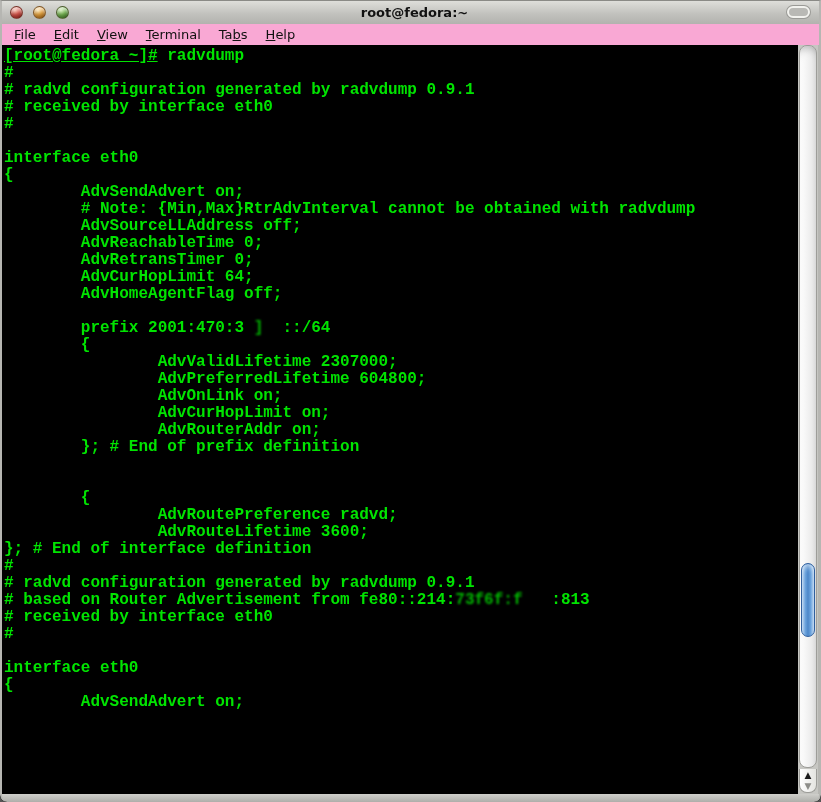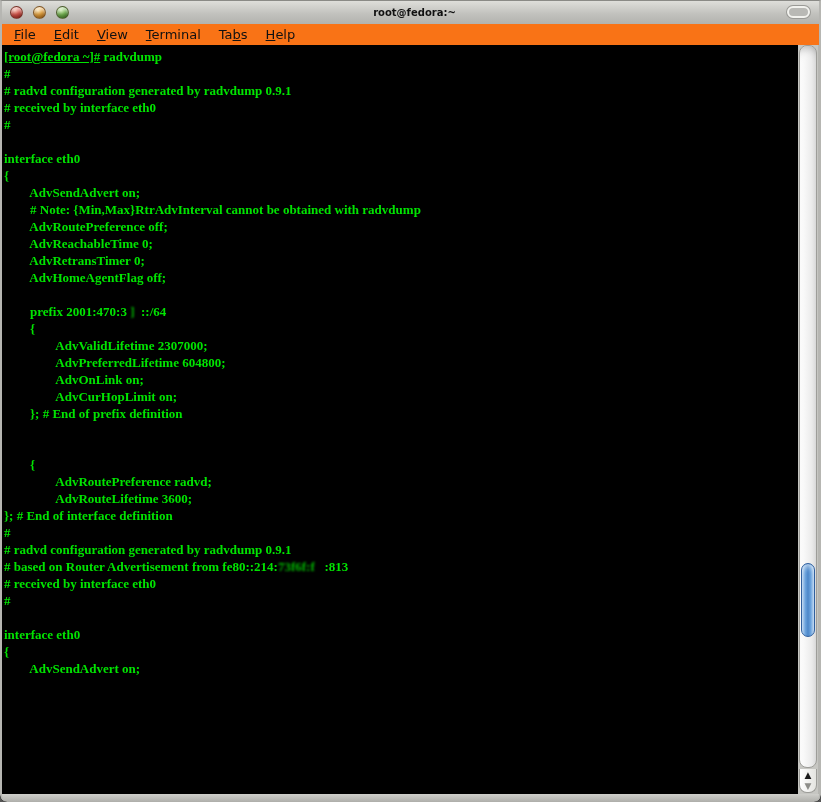--- a/index.html
+++ b/index.html
@@ -22,32 +22,32 @@
     position:relative;
   }
   .lights{display:flex;gap:10px;margin-left:8px;}
   .orb{width:13px;height:13px;border-radius:50%;border:1px solid rgba(60,40,30,.55);
        box-shadow:inset 0 5px 4px -3px rgba(255,255,255,.85), inset 0 -3px 4px rgba(0,0,0,.25);}
   .orb.red{background:radial-gradient(circle at 35% 30%,#f5b9a8,#d9534a 45%,#a32a22 85%);}
   .orb.amber{background:radial-gradient(circle at 35% 30%,#fbe3b0,#e8a33d 45%,#b5711c 85%);}
   .orb.green{background:radial-gradient(circle at 35% 30%,#d2edb5,#77b753 45%,#47802b 85%);}
   #title-text{
     position:absolute;left:8px;right:0;text-align:center;
-    font-weight:bold;font-size:10px;color:#111;pointer-events:none;
+    font-weight:bold;font-size:13px;color:#111;pointer-events:none;
   }
   #shade-btn{
     position:absolute;right:9px;top:5px;width:23px;height:12px;
     border-radius:7px;background:#b9b9b5;
     border:2px solid #f2f2ee;
     box-shadow:0 0 0 1px #9a9a96;
   }
   
   #menubar{
     height:21px;
-    background:#f97316;
+    background:#f9a8d4;
     border-left:2px solid #b6b6b2;
     border-right:2px solid #b6b6b2;
     display:flex;align-items:center;
     font-size:13px;color:#111;
   }
   .menu-item{padding:1px 9px;white-space:nowrap;cursor:default;}
   .menu-item:first-child{margin-left:3px;}
   .menu-item .accel{text-decoration:underline;}
   
   #content{
@@ -55,23 +55,23 @@
     height:749px;
     border-left:2px solid #b6b6b2;
     border-right:3px solid #b6b6b2;
     background:#000;
   }
   #terminal{
     flex:1;
     background:#000;
     overflow:hidden;
     padding:3px 0 0 2px;
-    font-family:Liberation Serif, serif;
+    font-family:Liberation Mono, monospace;
     font-weight:bold;
-    font-size:13px;
+    font-size:16px;
     color:#00e400;
   }
   .tline{height:17px;line-height:17px;white-space:pre;}
   .tline .u{text-decoration:underline;}
   .tline .r{filter:blur(1.1px);opacity:.8;}
   
   #scrollbar{
     width:20px;background:#c6c6c2;
     display:flex;flex-direction:column;
     position:relative;
@@ -138,31 +138,33 @@
         <div class="tline"><span class="u">[root@fedora ~]#</span><span> radvdump</span></div>
         <div class="tline"><span>#</span></div>
         <div class="tline"><span># radvd configuration generated by radvdump 0.9.1</span></div>
         <div class="tline"><span># received by interface eth0</span></div>
         <div class="tline"><span>#</span></div>
         <div class="tline"><span></span></div>
         <div class="tline"><span>interface eth0</span></div>
         <div class="tline"><span>{</span></div>
         <div class="tline"><span>        AdvSendAdvert on;</span></div>
         <div class="tline"><span>        # Note: {Min,Max}RtrAdvInterval cannot be obtained with radvdump</span></div>
-        <div class="tline"><span>        AdvRoutePreference off;</span></div>
+        <div class="tline"><span>        AdvSourceLLAddress off;</span></div>
         <div class="tline"><span>        AdvReachableTime 0;</span></div>
         <div class="tline"><span>        AdvRetransTimer 0;</span></div>
+        <div class="tline"><span>        AdvCurHopLimit 64;</span></div>
         <div class="tline"><span>        AdvHomeAgentFlag off;</span></div>
         <div class="tline"><span></span></div>
         <div class="tline"><span>        prefix 2001:470:3</span><span class="r"> ] </span><span> ::/64</span></div>
         <div class="tline"><span>        {</span></div>
         <div class="tline"><span>                AdvValidLifetime 2307000;</span></div>
         <div class="tline"><span>                AdvPreferredLifetime 604800;</span></div>
         <div class="tline"><span>                AdvOnLink on;</span></div>
         <div class="tline"><span>                AdvCurHopLimit on;</span></div>
+        <div class="tline"><span>                AdvRouterAddr on;</span></div>
         <div class="tline"><span>        }; # End of prefix definition</span></div>
         <div class="tline"><span></span></div>
         <div class="tline"><span></span></div>
         <div class="tline"><span>        {</span></div>
         <div class="tline"><span>                AdvRoutePreference radvd;</span></div>
         <div class="tline"><span>                AdvRouteLifetime 3600;</span></div>
         <div class="tline"><span>}; # End of interface definition</span></div>
         <div class="tline"><span>#</span></div>
         <div class="tline"><span># radvd configuration generated by radvdump 0.9.1</span></div>
         <div class="tline"><span># based on Router Advertisement from fe80::214:</span><span class="r">73f6f:f</span><span>   :813</span></div>

